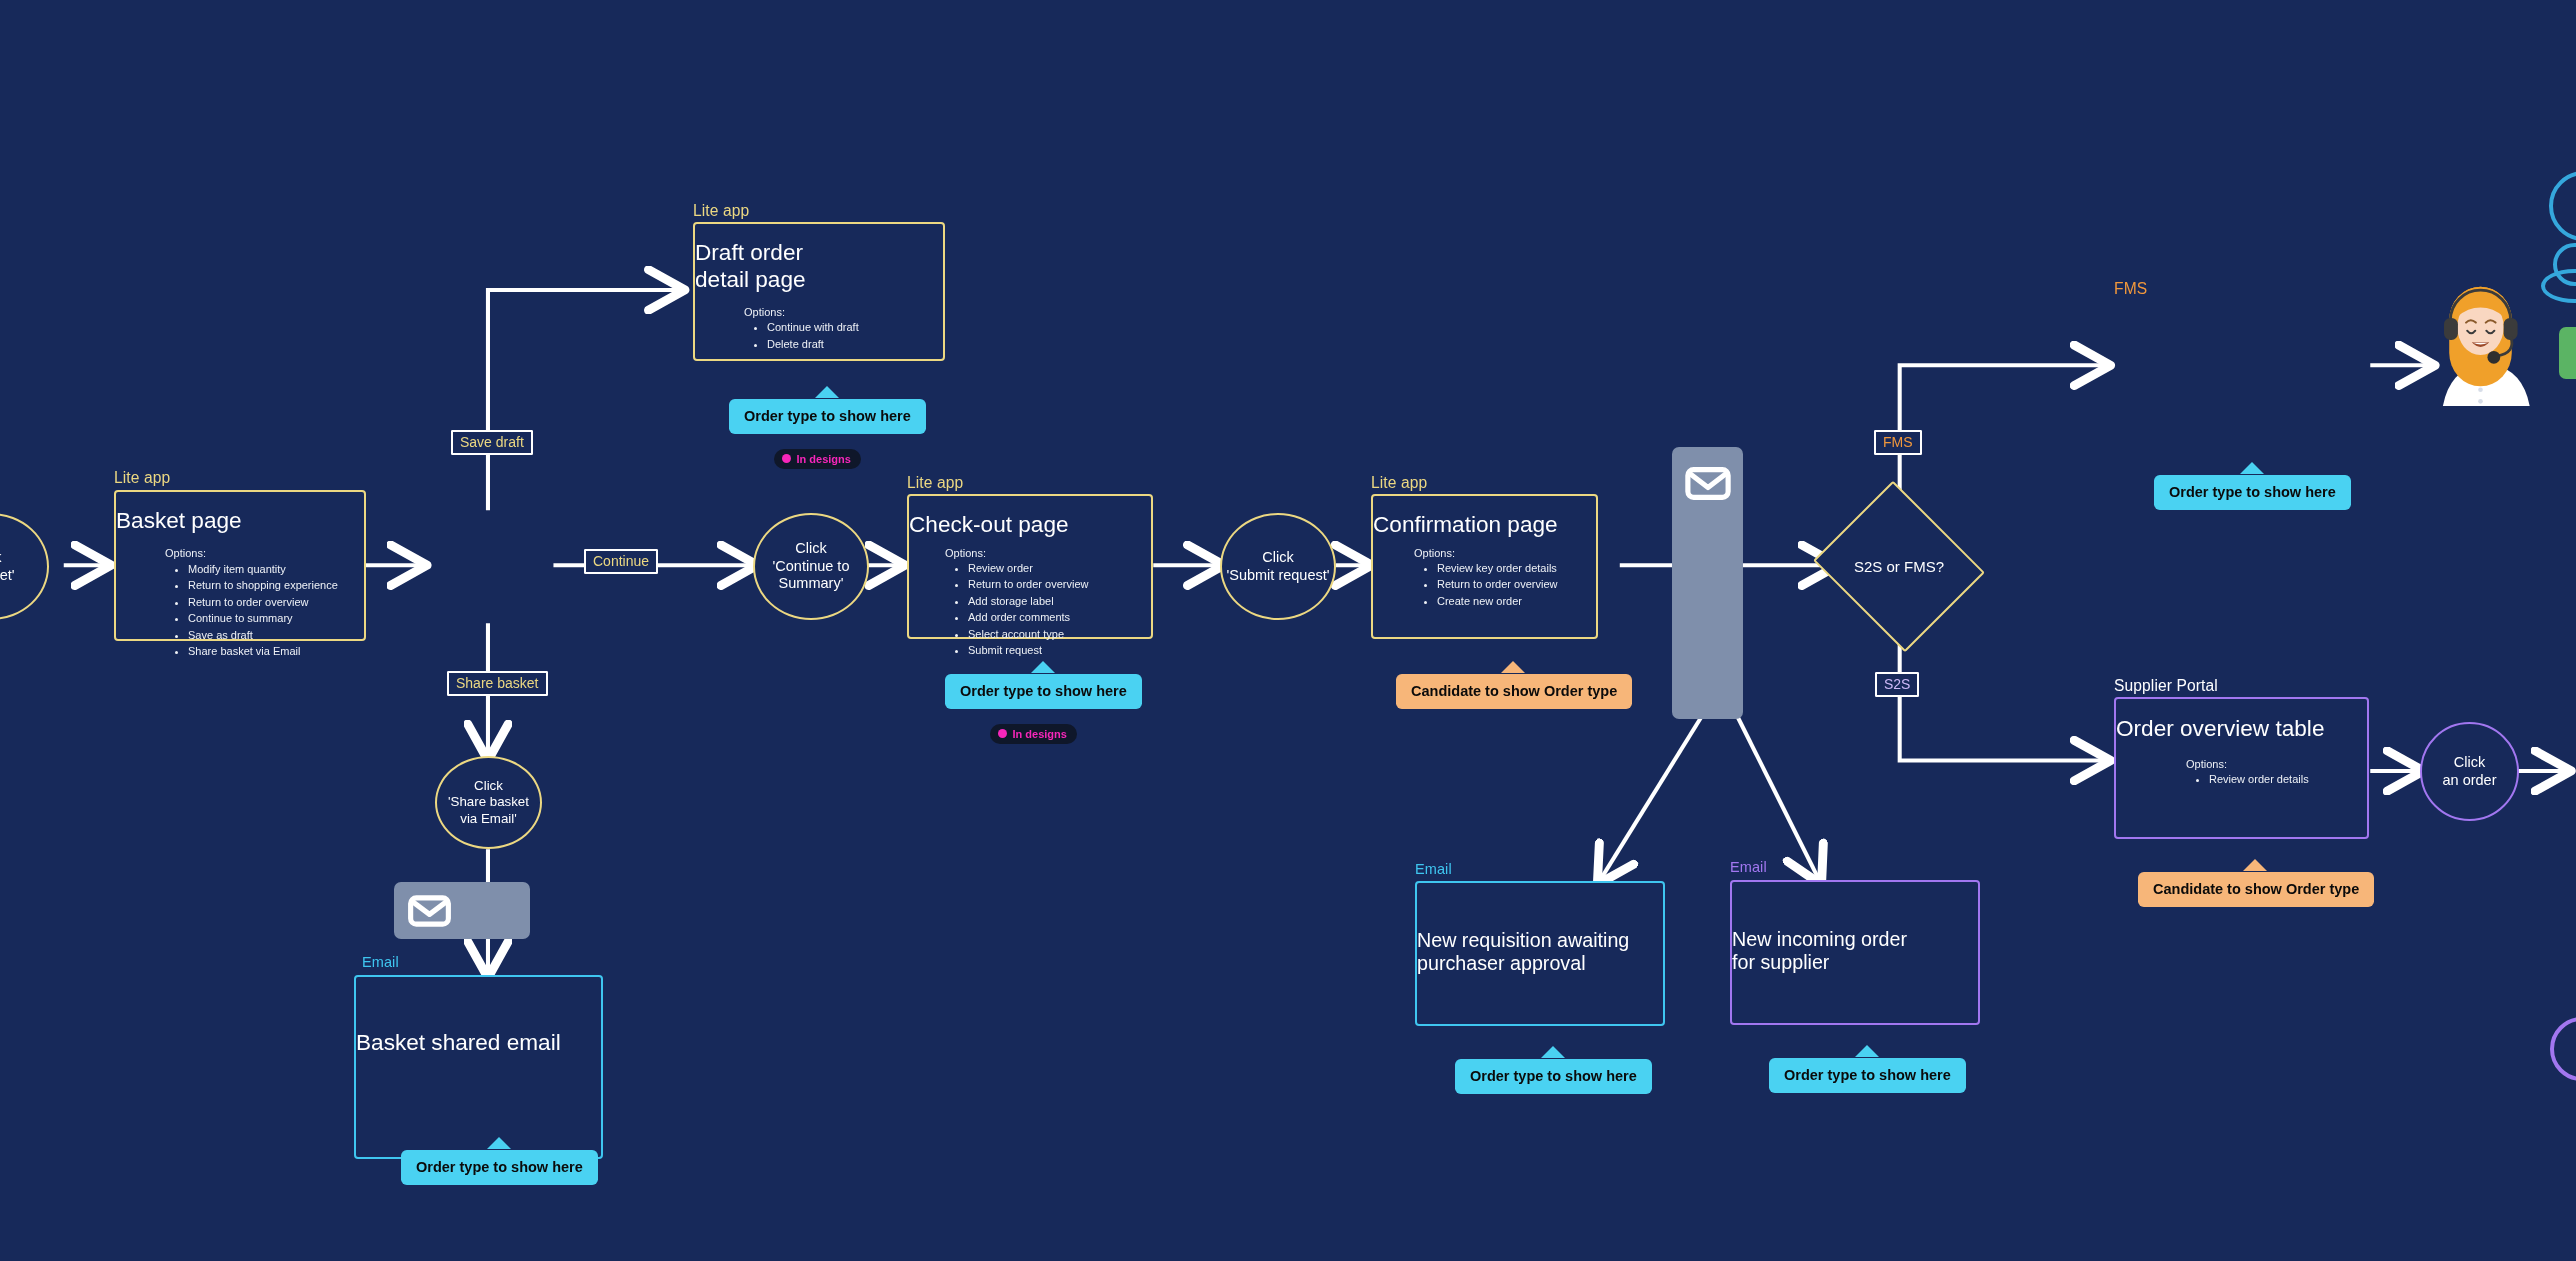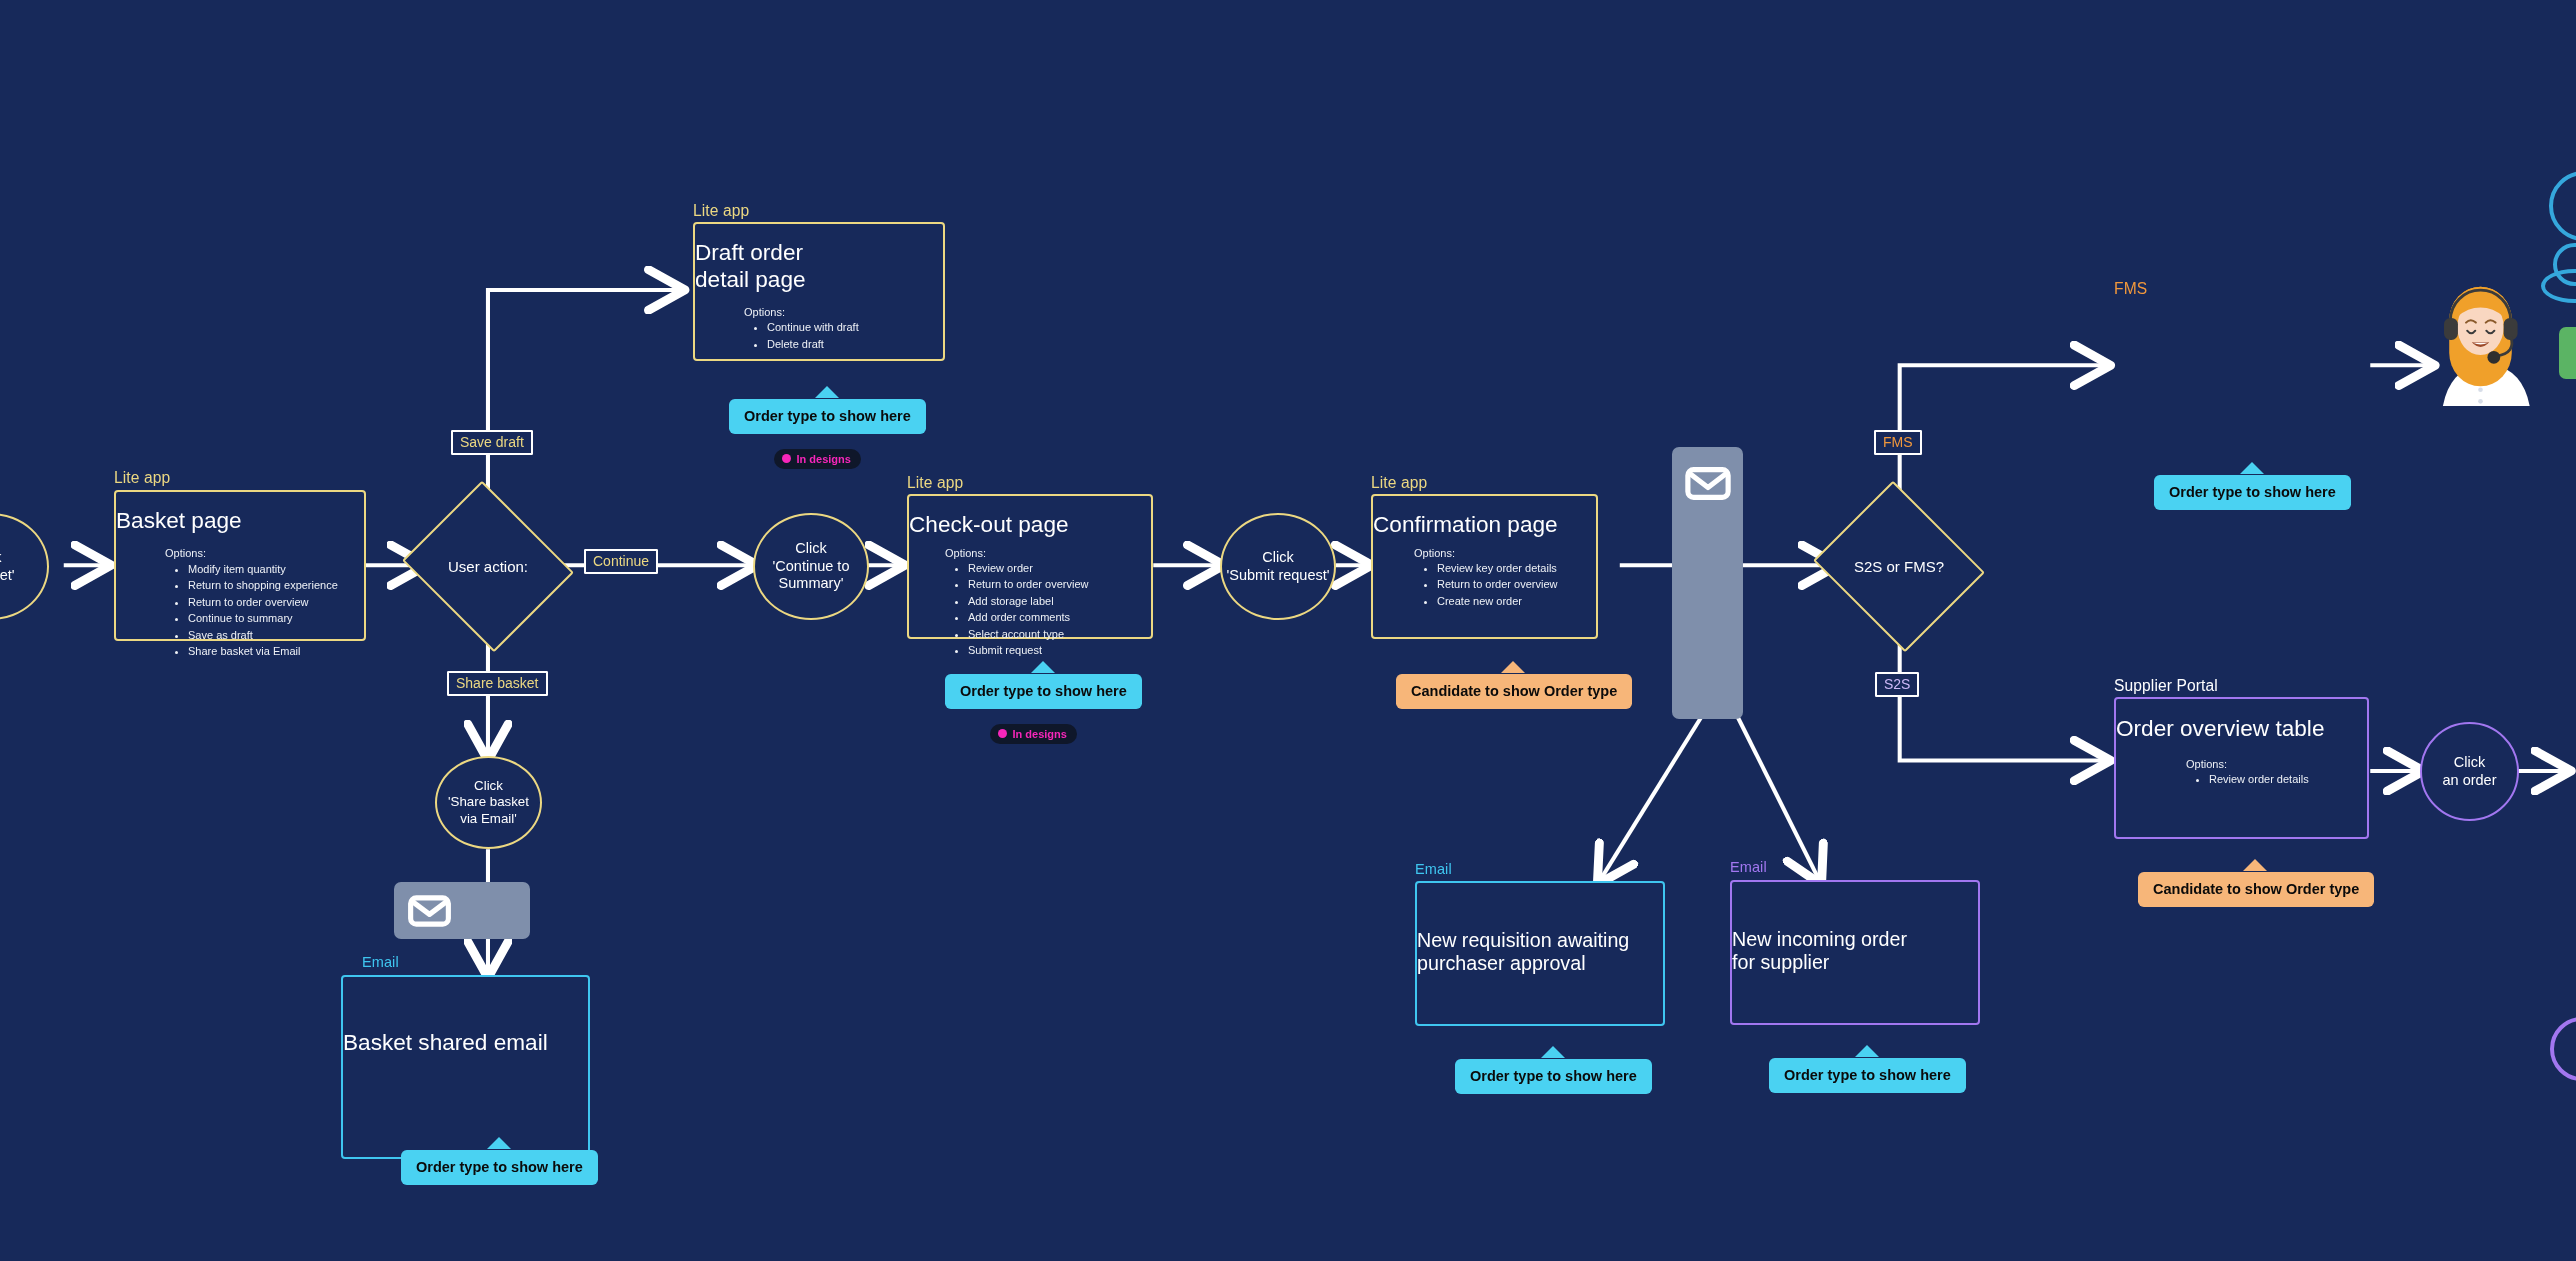--- a/index.html
+++ b/index.html
@@ -193,24 +193,20 @@
         <li>Modify item quantity</li>
         <li>Return to shopping experience</li>
         <li>Return to order overview</li>
         <li>Continue to summary</li>
         <li>Save as draft</li>
         <li>Share basket via Email</li>
       </ul>
     </div>
   </div>
 
-  <div class="node-diamond" style="left:423px; top:510px; width:130px; height:113px;">
-    <div class="dia-shape"></div>
-    <div class="dia-text">User action:</div>
-  </div>
   <div class="edge-label" style="left:451px; top:430px;">Save draft</div>
   <div class="edge-label" style="left:584px; top:549px;">Continue</div>
   <div class="edge-label" style="left:447px; top:671px;">Share basket</div>
 
   <div class="grp-label" style="left:693px; top:202px; color:#ecd882;">Lite app</div>
   <div class="node-box" style="left:693px; top:222px; width:252px; height:139px;">
     <div class="box-title">
       <span>Draft order</span><br>
       <span>detail page</span>
     </div>
@@ -281,21 +277,21 @@
   </div>
 
   <div class="env-plate" style="left:394px; top:882px; width:136px; height:57px; align-items:center; justify-content:flex-start; padding-left:14px;">
     <svg width="43" height="32" viewBox="0 0 74 56">
       <rect x="4" y="5" width="66" height="46" rx="10" fill="none" stroke="#ffffff" stroke-width="9"></rect>
       <path d="M9 13 L37 34 L65 13" fill="none" stroke="#ffffff" stroke-width="9" stroke-linecap="round" stroke-linejoin="round"></path>
     </svg>
   </div>
 
   <div class="grp-label" style="left:362px; top:954px; color:#3fc6f0; font-size:14.5px;">Email</div>
-  <div class="node-box" style="left:341px; top:975px; width:249px; height:184px; border-color:#3fc6f0;">
+  <div class="node-box" style="left:354px; top:975px; width:249px; height:184px; border-color:#3fc6f0;">
     <div class="box-title" style="margin-top:53px;">Basket shared email</div>
   </div>
   <div class="callout cyan" style="left:401px; top:1150px;">Order type to show here</div>
 
   <div class="env-plate" style="left:1672px; top:447px; width:71px; height:272px; align-items:flex-start; padding-top:18.5px;">
     <svg width="46" height="35" viewBox="0 0 80 60">
       <rect x="5" y="6" width="70" height="48" rx="10" fill="none" stroke="#ffffff" stroke-width="9"></rect>
       <path d="M10 14 L40 37 L70 14" fill="none" stroke="#ffffff" stroke-width="9" stroke-linecap="round" stroke-linejoin="round"></path>
     </svg>
   </div>

